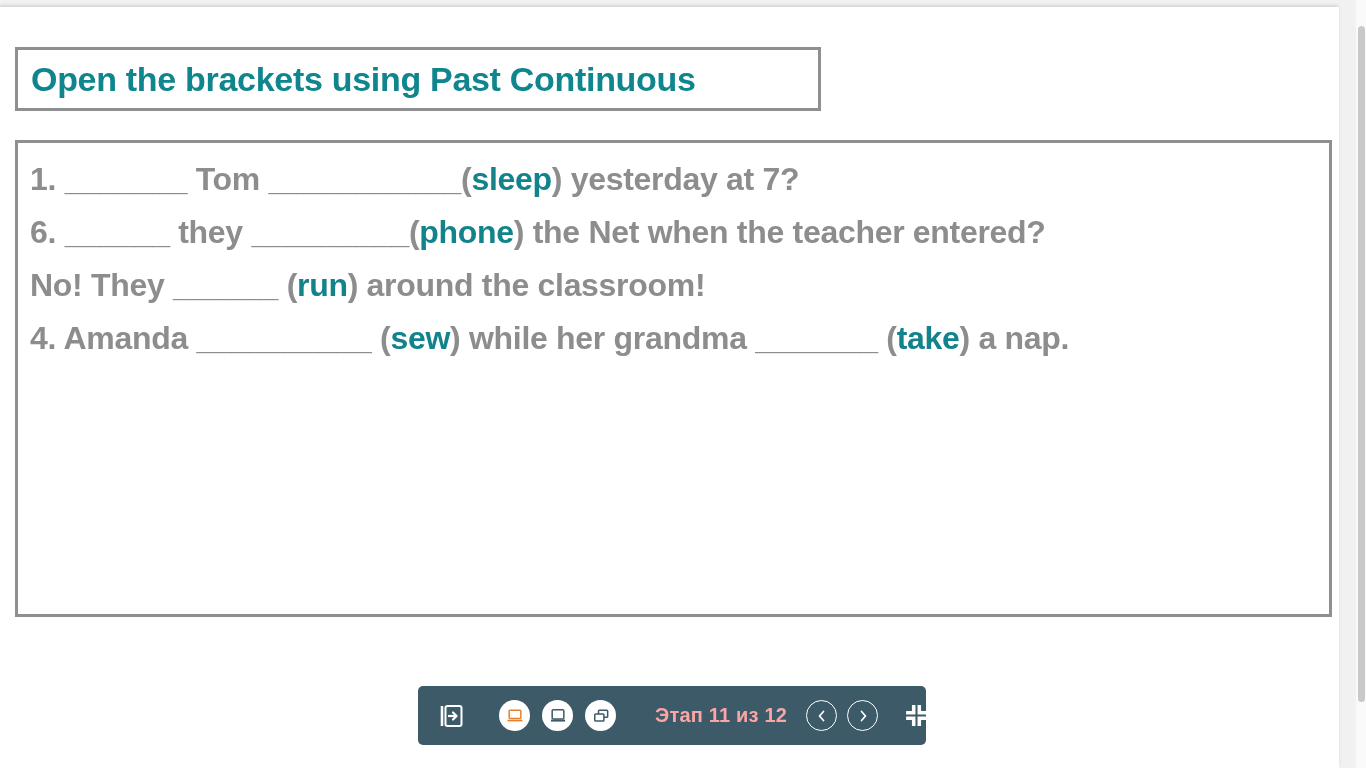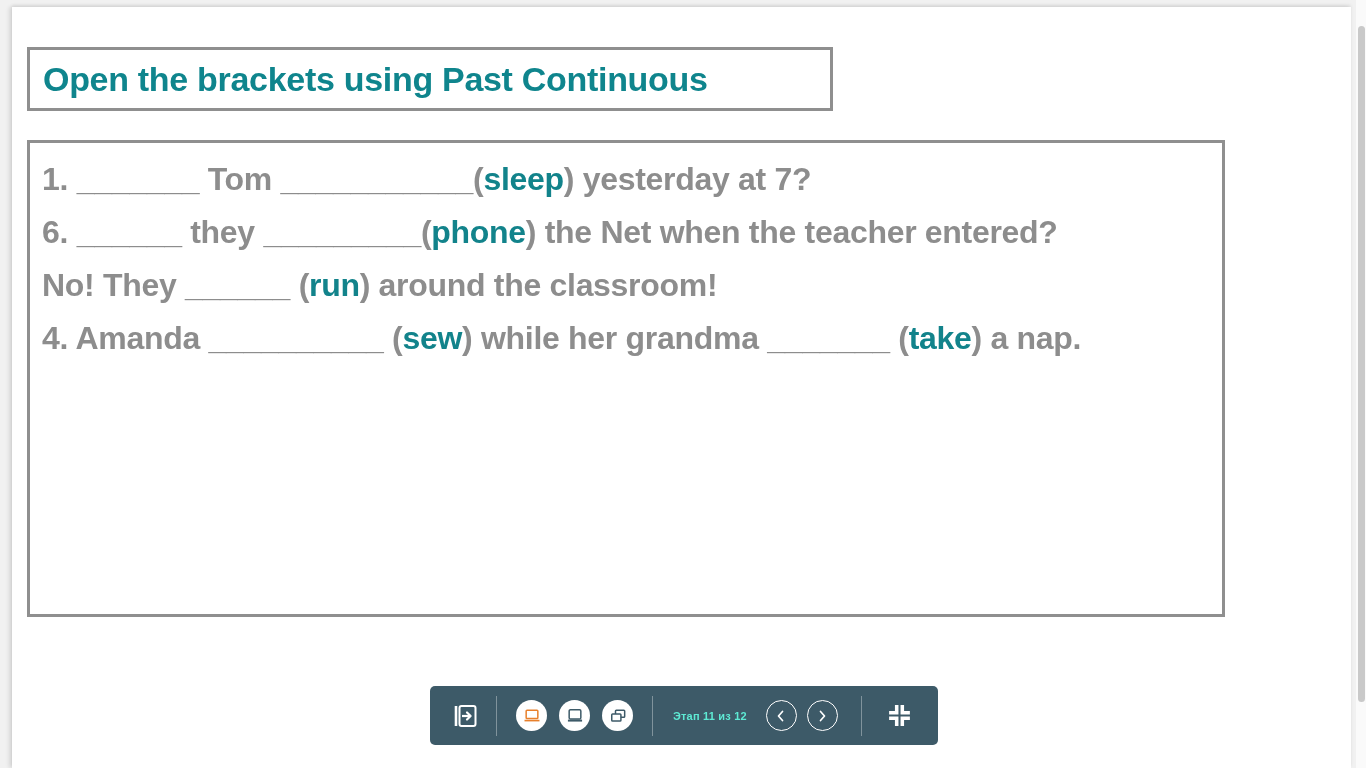--- a/index.html
+++ b/index.html
@@ -1,21 +1,21 @@
 <!DOCTYPE html>
 <html><head>
 <meta charset="utf-8">
 <style>
   * { margin:0; padding:0; box-sizing:border-box; }
   html,body { width:1366px; height:768px; overflow:hidden; }
   body { background:#f1f1f1; font-family:"Liberation Sans", sans-serif; position:relative; }
 
   
   .slide {
-    position:absolute; left:12px; top:7px; width:1339px; height:761px;
+    position:absolute; left:0; top:7px; width:1339px; height:761px;
     background:#ffffff;
     box-shadow:-3px 0 4px rgba(0,0,0,0.10), 0 -2px 3px rgba(0,0,0,0.08);
   }
 
   
   .scrollbar-track {
     position:absolute; right:0; top:0; width:10px; height:768px; background:#fafafa;
   }
   .scrollbar-thumb {
     position:absolute; right:1px; top:26px; width:7px; height:676px;
@@ -28,21 +28,21 @@
     border:3px solid #8f8f8f; background:#fff;
     display:flex; align-items:center; padding-left:13px;
   }
   .title-text {
     color:#0f858d; font-size:34px; font-weight:bold; letter-spacing:-0.3px;
     white-space:nowrap;
   }
 
   
   .exercise-box {
-    position:absolute; left:15px; top:133px; width:1198px; height:477px;
+    position:absolute; left:15px; top:133px; width:1317px; height:477px;
     border:3px solid #8f8f8f; background:#fff;
     padding:10px 12px 0 12px; overflow:hidden;
   }
   .ex-line {
     font-size:32px; line-height:53px; font-weight:bold; color:#8d8d8d;
     white-space:nowrap; letter-spacing:-0.3px;
   }
   .ex-line .verb { color:#12838b; }
   .ex-line .plain { color:#8d8d8d; }
 
@@ -54,21 +54,21 @@
   }
   .tb-divider { width:1px; height:40px; background:rgba(255,255,255,0.35); }
   .tb-btn { display:flex; align-items:center; justify-content:center; cursor:pointer; }
   .exit-btn { width:34px; height:34px; margin:0 14px 0 18px; }
   .circle-btn {
     width:31px; height:31px; border-radius:50%; background:#ffffff;
     display:flex; align-items:center; justify-content:center; margin:0 6px;
   }
   .views { display:flex; align-items:center; margin:0 13px; }
   .stage-label {
-    color:#5eead4; font-size:11px; font-weight:bold; letter-spacing:0.2px;
+    color:#fca5a5; font-size:20px; font-weight:bold; letter-spacing:0.2px;
     margin:0 14px 0 20px; white-space:nowrap;
   }
   .nav-btn {
     width:31px; height:31px; border-radius:50%; border:1.5px solid #ffffff;
     display:flex; align-items:center; justify-content:center; margin:0 5px;
   }
   .nav-group { display:flex; align-items:center; margin-right:18px; }
   .collapse-btn { width:30px; height:30px; margin:0 auto; }
   .tb-right { display:flex; align-items:center; justify-content:center; flex:1; }
 </style>

